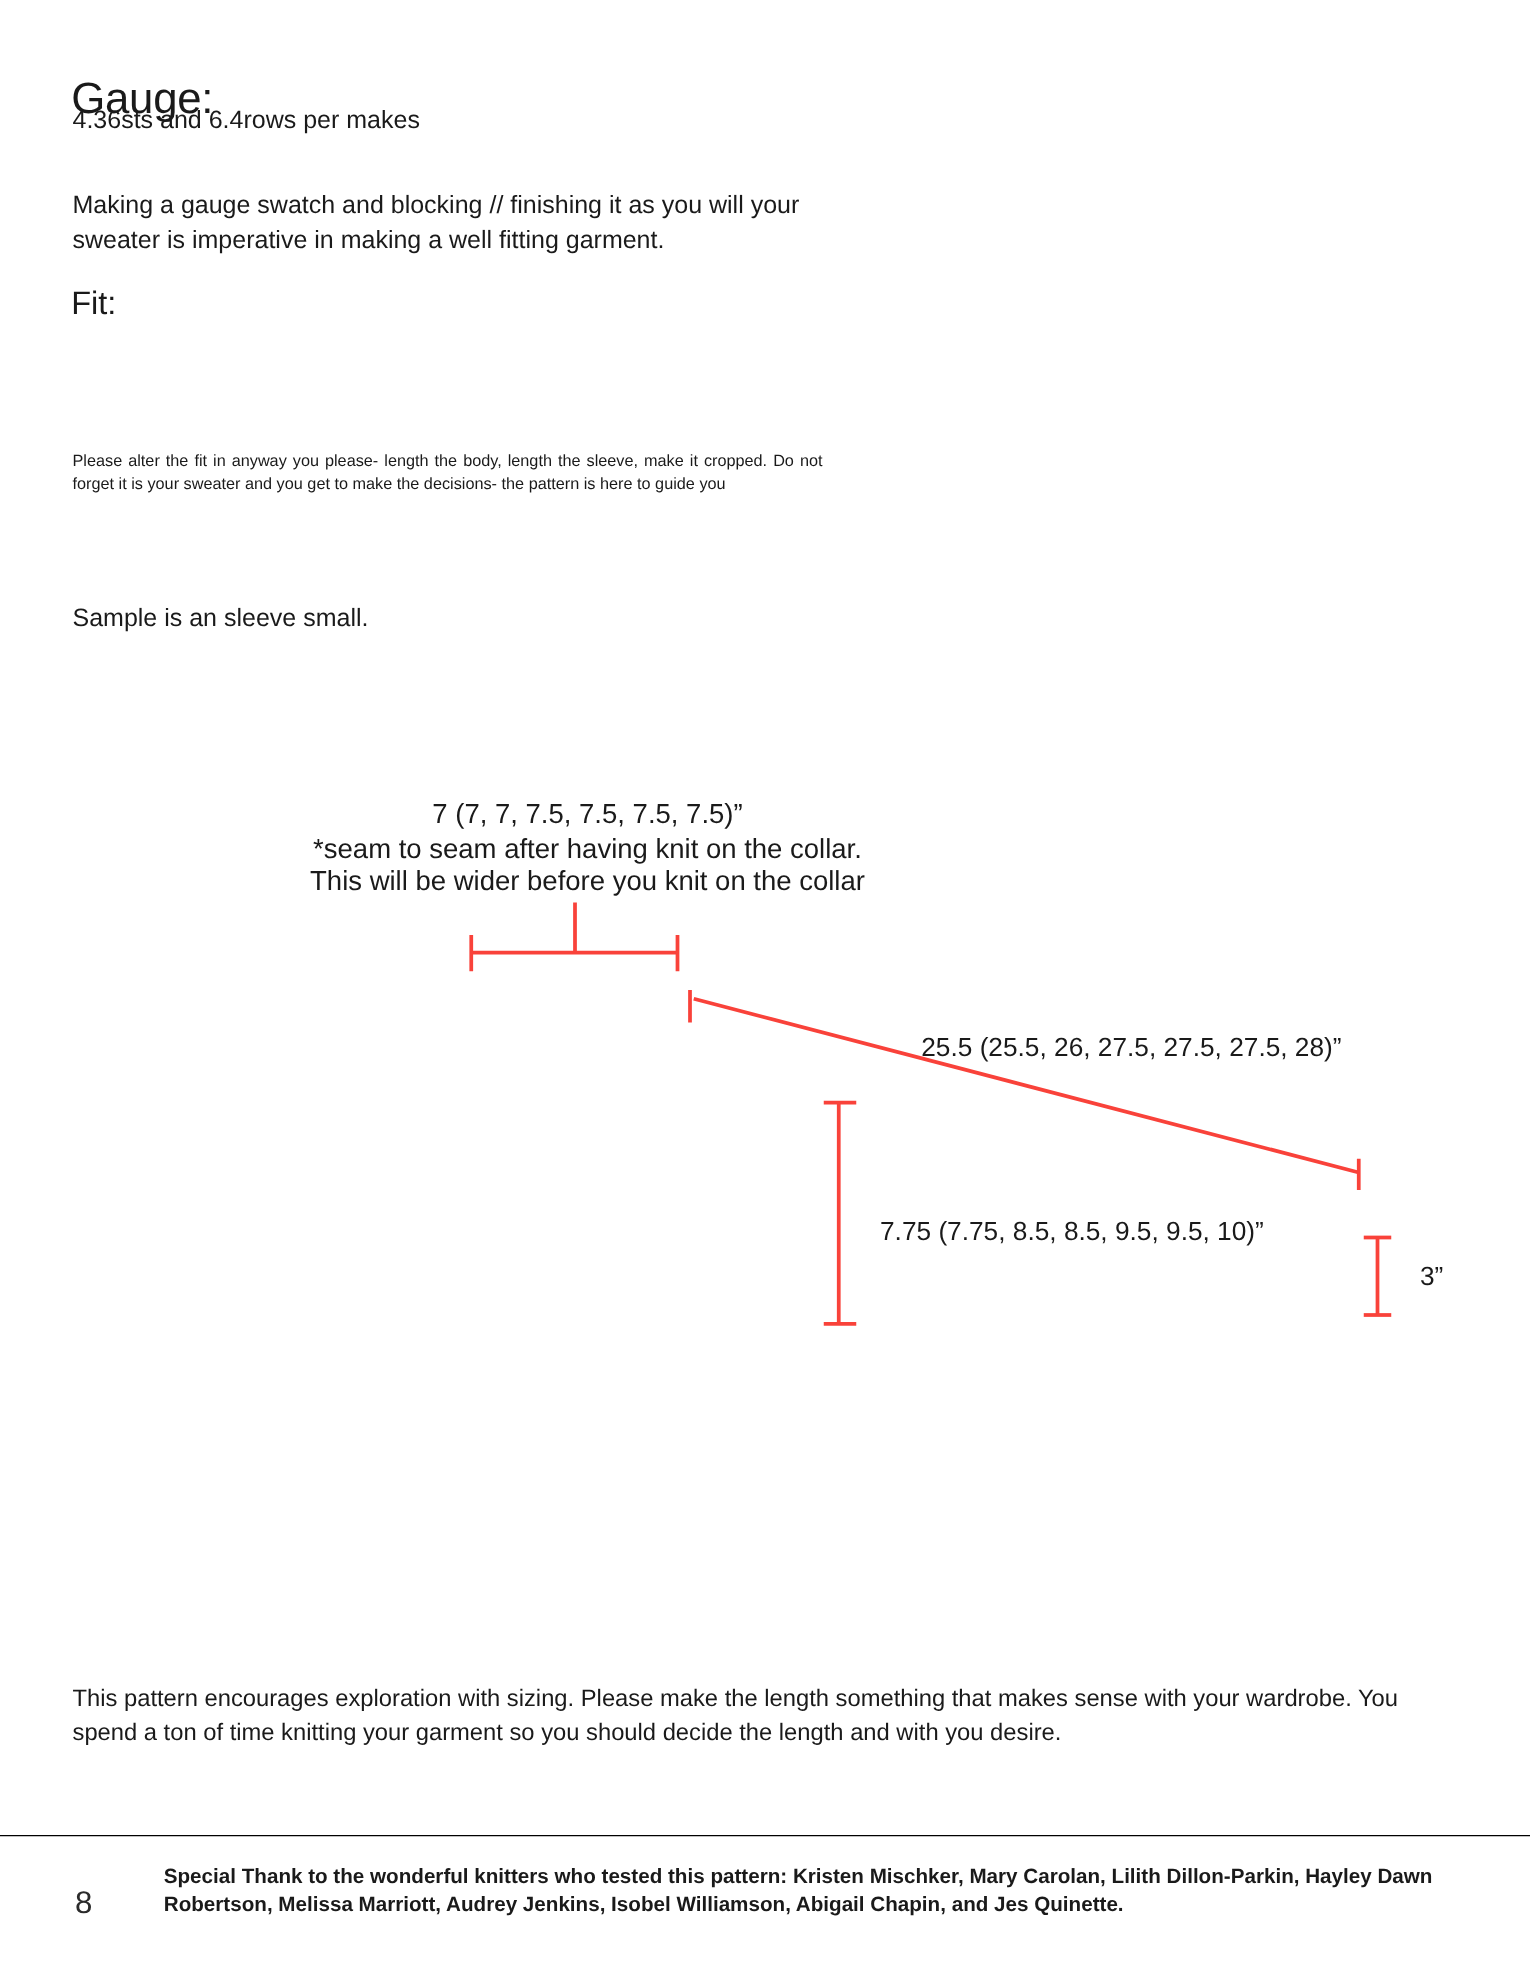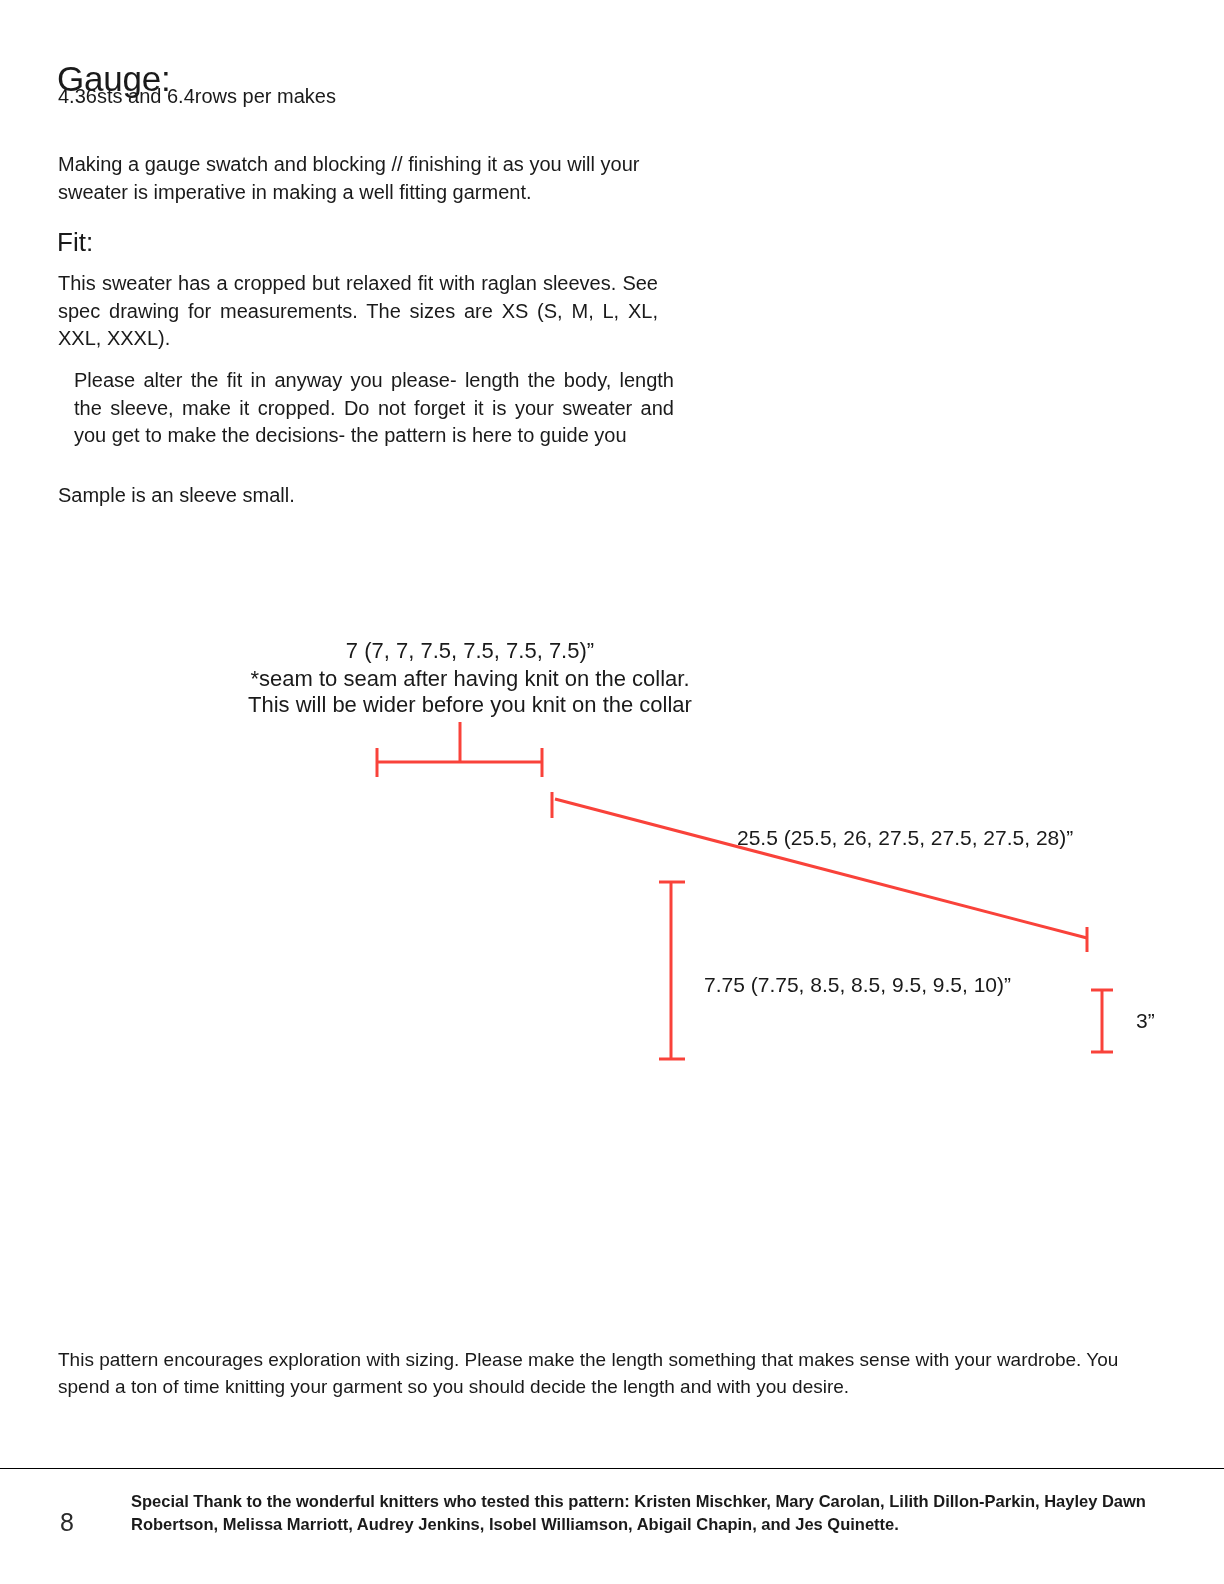--- a/index.html
+++ b/index.html
@@ -54,24 +54,23 @@
     left: 58px; top: 250px;
     width: 600px;
     font-size: 20px;
     line-height: 1.38;
     text-align: justify;
   }
   .fit-p2 {
     position: absolute;
     left: 58px; top: 347px;
     width: 600px;
-    font-size: 20px;
+    font-size: 13px;
     line-height: 1.38;
     text-align: justify;
-    margin-left: 16px;
   }
   .fit-p3 {
     position: absolute;
     left: 58px; top: 462px;
     width: 600px;
     font-size: 20px;
     line-height: 1.38;
   }
 
   .closing-para {
@@ -138,21 +137,20 @@
 </head>
 <body>
 
 <div class="page">
 
   <h1 class="h-gauge">Gauge:</h1>
   <div class="gauge-sub">4.36sts and 6.4rows per makes</div>
   <p class="gauge-para">Making a gauge swatch and blocking // finishing it as you will your sweater is imperative in making a well fitting garment.</p>
 
   <h1 class="h-fit">Fit:</h1>
-  <p class="fit-p1">This sweater has a cropped but relaxed fit with raglan sleeves. See spec drawing for measurements. The sizes are XS (S, M, L, XL, XXL, XXXL).</p>
   <p class="fit-p2">Please alter the fit in anyway you please- length the body, length the sleeve, make it cropped. Do not forget it is your sweater and you get to make the decisions- the pattern is here to guide you</p>
   <p class="fit-p3">Sample is an sleeve small.</p>
 
   <div class="schematic">
     <svg width="1224" height="700" viewBox="0 0 1224 700" xmlns="http://www.w3.org/2000/svg">
 
       <text class="note-text" x="456" y="58" text-anchor="middle">7 (7, 7, 7.5, 7.5, 7.5, 7.5)”</text>
       <text class="note-text" x="456" y="86" text-anchor="middle">*seam to seam after having knit on the collar.</text>
       <text class="note-text" x="456" y="112" text-anchor="middle">This will be wider before you knit on the collar</text>
 

